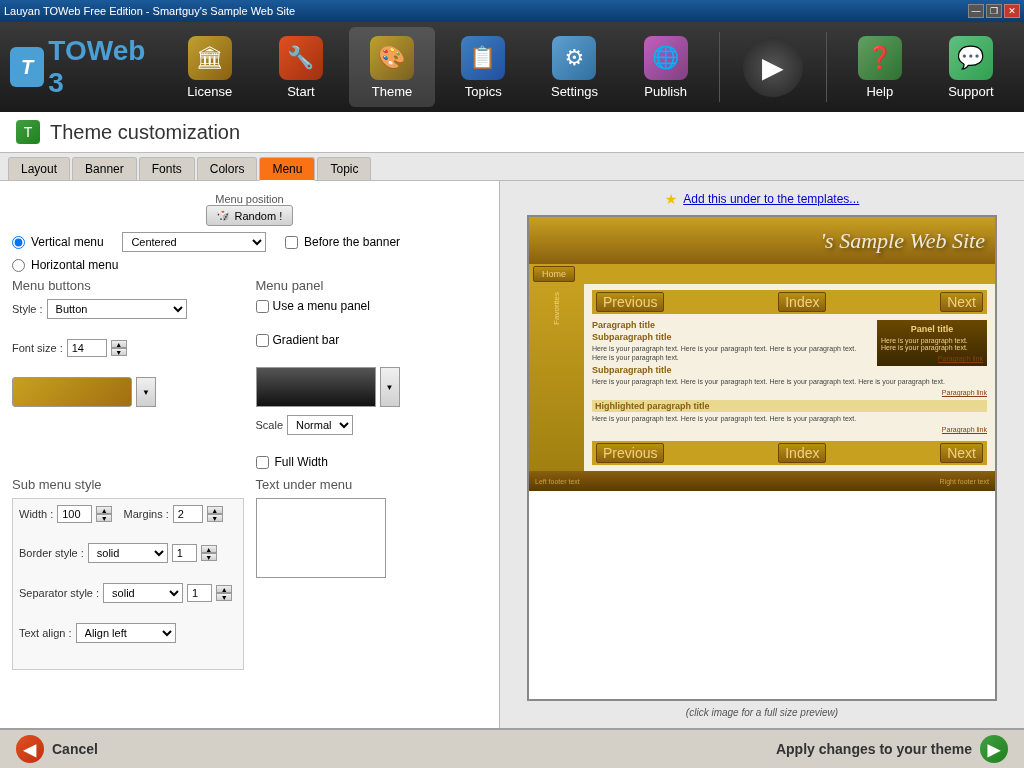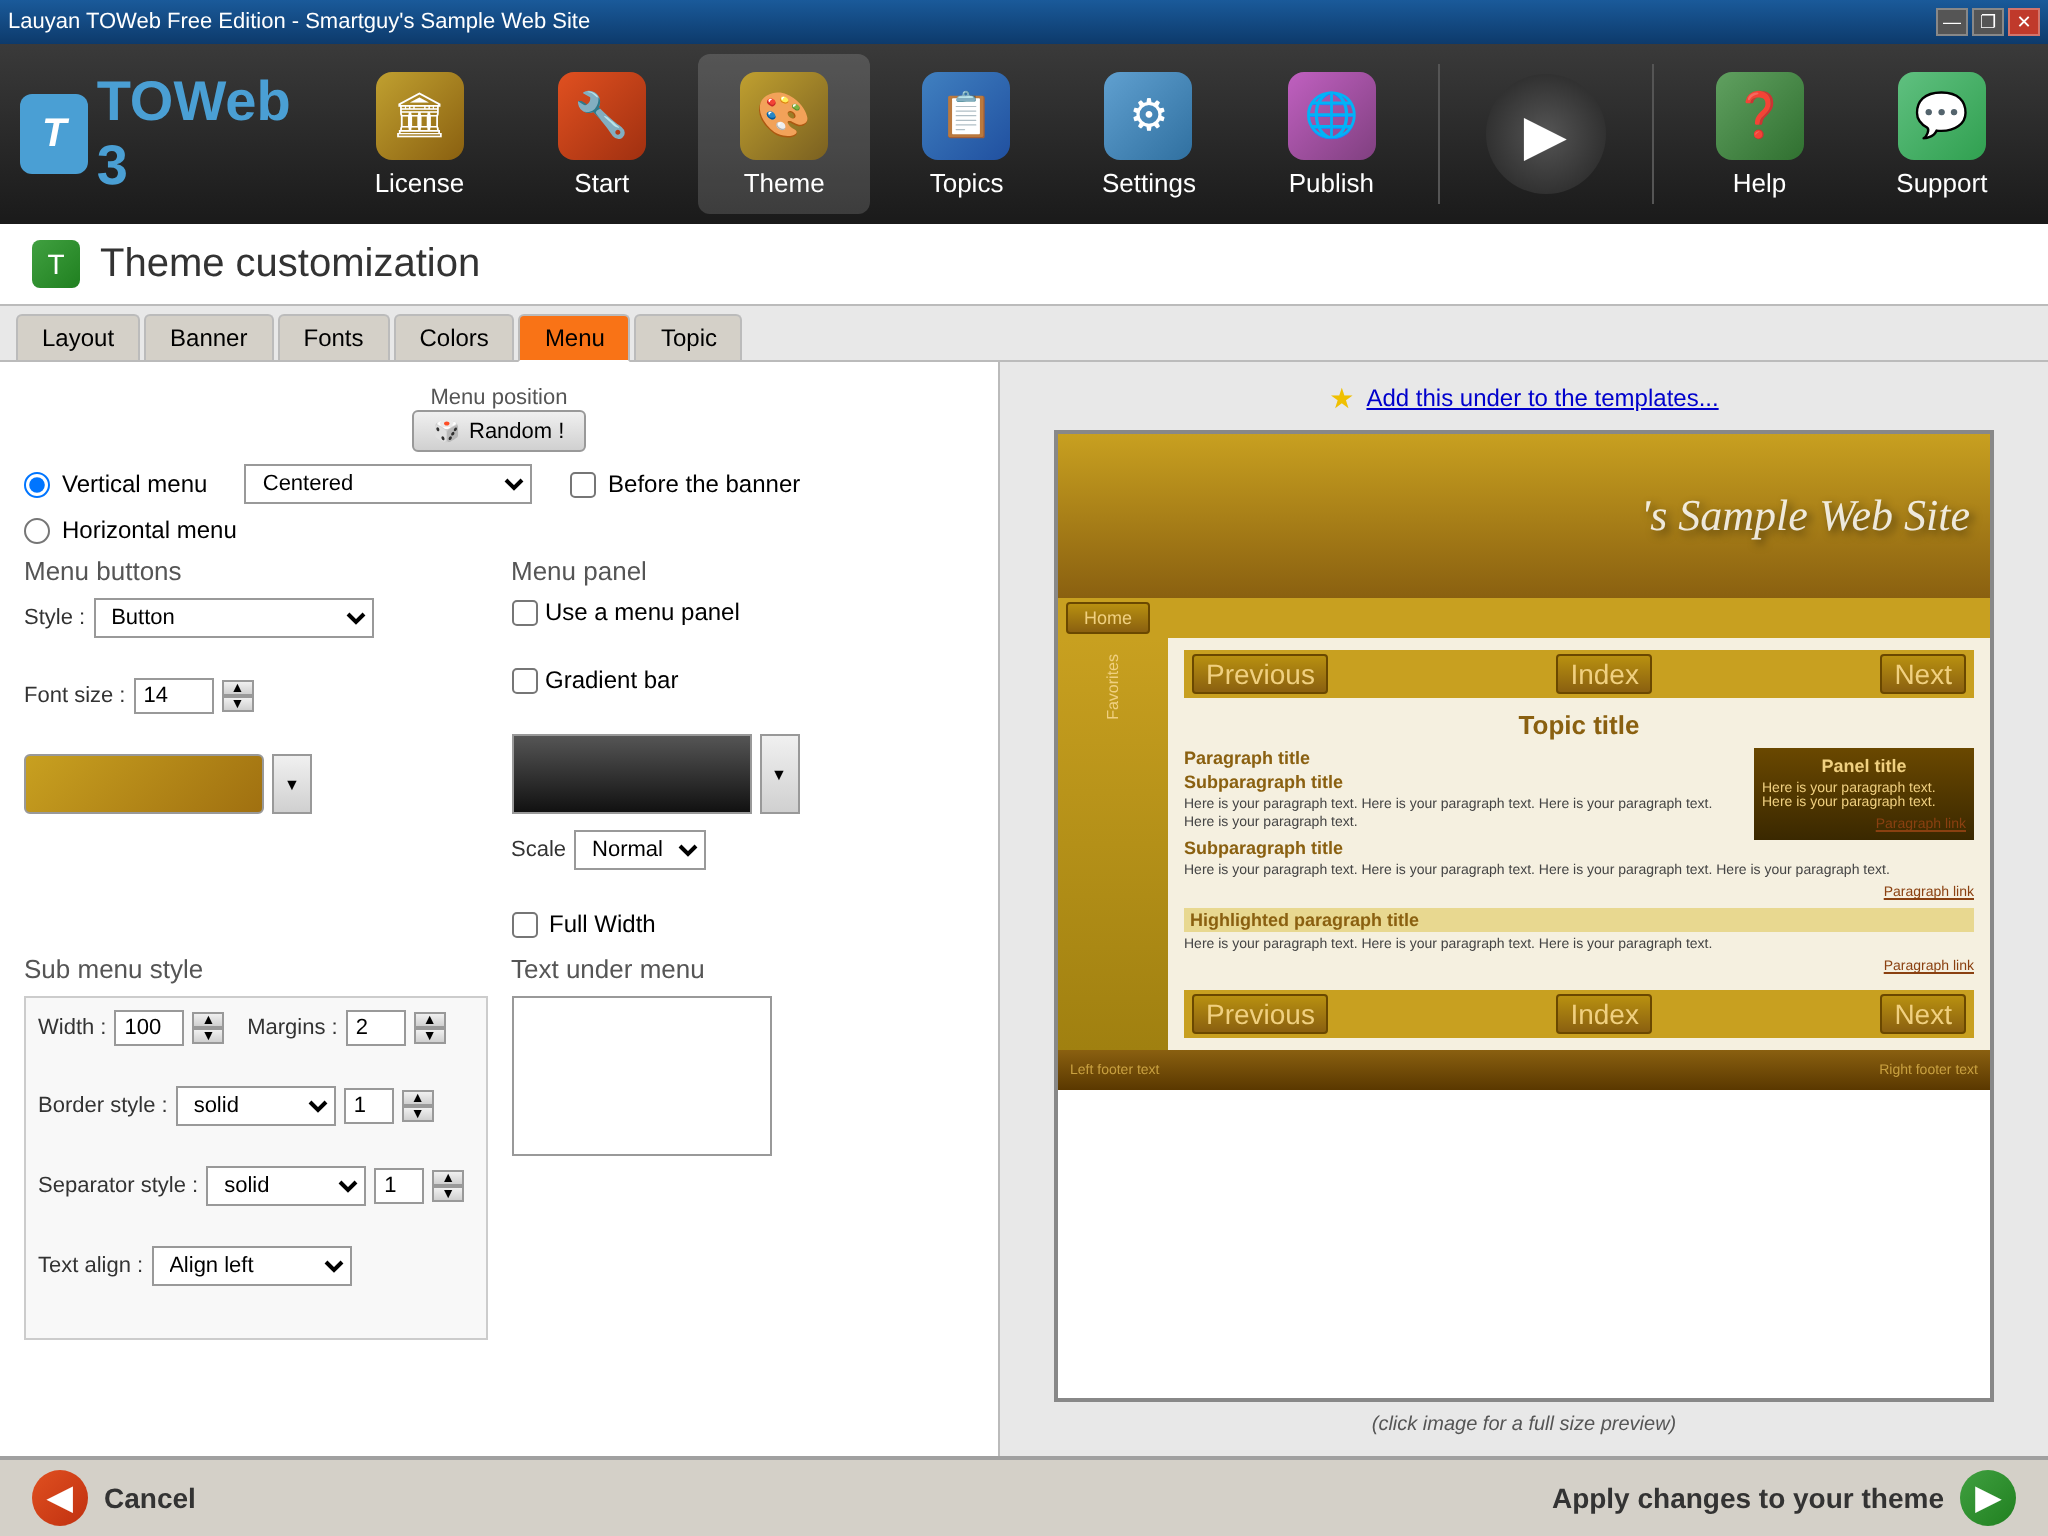--- a/index.html
+++ b/index.html
@@ -300,21 +300,21 @@
       height: 530px;
       background: white;
       border: 2px solid #888;
       overflow: hidden;
       cursor: pointer;
     }
 
     
     .site-header {
       background: linear-gradient(to bottom, #c8a020, #8a6010);
-      height: 82px;
+      height: 47px;
       display: flex;
       align-items: center;
       justify-content: flex-end;
       padding-right: 10px;
     }
     .site-title-text {
       font-size: 22px;
       color: rgba(255,255,255,0.85);
       font-style: italic;
       font-family: Georgia, serif;
@@ -737,21 +737,20 @@
           </div>
 
           <div class="site-main">
 
             <div class="site-nav-bottom" style="margin-bottom:6px;">
               <div class="nav-btn-small">Previous</div>
               <div class="nav-btn-small">Index</div>
               <div class="nav-btn-small">Next</div>
             </div>
 
-            <div class="topic-title">Topic title</div>
 
             <div class="panel-box">
               <div class="panel-title">Panel title</div>
               <div style="margin-bottom:4px;">Here is your paragraph text. Here is your paragraph text.</div>
               <span class="para-link">Paragraph link</span>
             </div>
 
             <div class="para-title">Paragraph title</div>
             <div class="para-title">Subparagraph title</div>
             <div class="para-text">Here is your paragraph text. Here is your paragraph text. Here is your paragraph text. Here is your paragraph text.</div>

